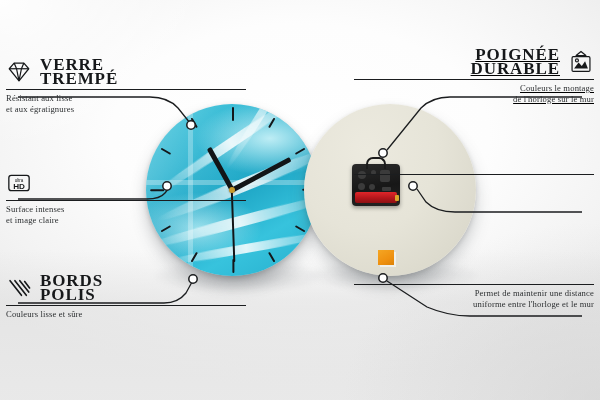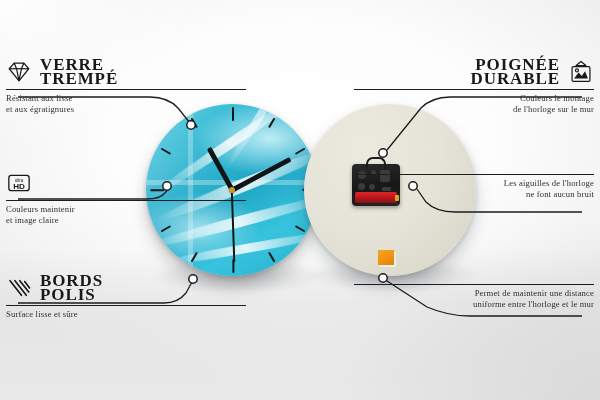--- a/index.html
+++ b/index.html
@@ -204,63 +204,61 @@
 
   <div class="callout left" style="top:170px;">
     <div class="head">
       <svg class="ico" viewBox="0 0 32 32">
         <rect x="3.5" y="6.5" width="25" height="19" rx="3" fill="none" stroke="#16181a" stroke-width="1.6"></rect>
         <text x="16" y="15" text-anchor="middle" font-family="Liberation Sans, sans-serif" font-size="5.5" fill="#16181a">ultra</text>
         <text x="16" y="23" text-anchor="middle" font-family="Liberation Sans, sans-serif" font-size="10" font-weight="bold" fill="#16181a">HD</text>
       </svg>
     </div>
     <div class="rule"></div>
-    <div class="sub">Couleurs maintenir
+    <div class="sub">Surface intenses
 et image claire</div>
   </div>
 
   <div class="callout left" style="top:274px;">
     <div class="head">
       <svg class="ico" viewBox="0 0 32 32">
         <g stroke="#16181a" stroke-width="2" stroke-linecap="round">
           <line x1="5" y1="7" x2="19" y2="25"></line>
           <line x1="11" y1="7" x2="25" y2="25"></line>
           <line x1="17" y1="7" x2="28" y2="21"></line>
           <line x1="23" y1="8" x2="29" y2="16"></line>
         </g>
       </svg>
       <div class="ttl">BORDS
 POLIS</div>
     </div>
     <div class="rule"></div>
-    <div class="sub">Surface lisse et sûre</div>
-  </div>
-
-  <div class="callout right" style="top:58px;">
+    <div class="sub">Couleurs lisse et sûre</div>
+  </div>
+
+  <div class="callout right" style="top:48px;text-decoration:underline;">
     <div class="head">
       <div class="ttl">POIGNÉE
 DURABLE</div>
       <svg class="ico" viewBox="0 0 32 32">
         <g fill="none" stroke="#16181a" stroke-width="1.5" stroke-linejoin="round">
           <path d="M16 3 L10 8 L22 8 Z"></path>
           <rect x="5" y="9.5" width="22" height="18" rx="1.5"></rect>
           <path d="M7.5 24 L13 16.5 L17 21 L21 15 L24.5 24 Z" fill="#16181a" stroke="none"></path>
           <circle cx="11" cy="14" r="1.8"></circle>
         </g>
       </svg>
     </div>
     <div class="rule"></div>
     <div class="sub">Couleurs le montage
 de l'horloge sur le mur</div>
   </div>
 
   <div class="callout right" style="top:170px;">
     <div class="rule"></div>
-    <div class="sub">Les aiguilles de l'horloge
-ne font aucun bruit</div>
   </div>
 
   <div class="callout right" style="top:280px;">
     <div class="rule"></div>
     <div class="sub">Permet de maintenir une distance
 uniforme entre l'horloge et le mur</div>
   </div>
 </div>
 
 </body></html>

